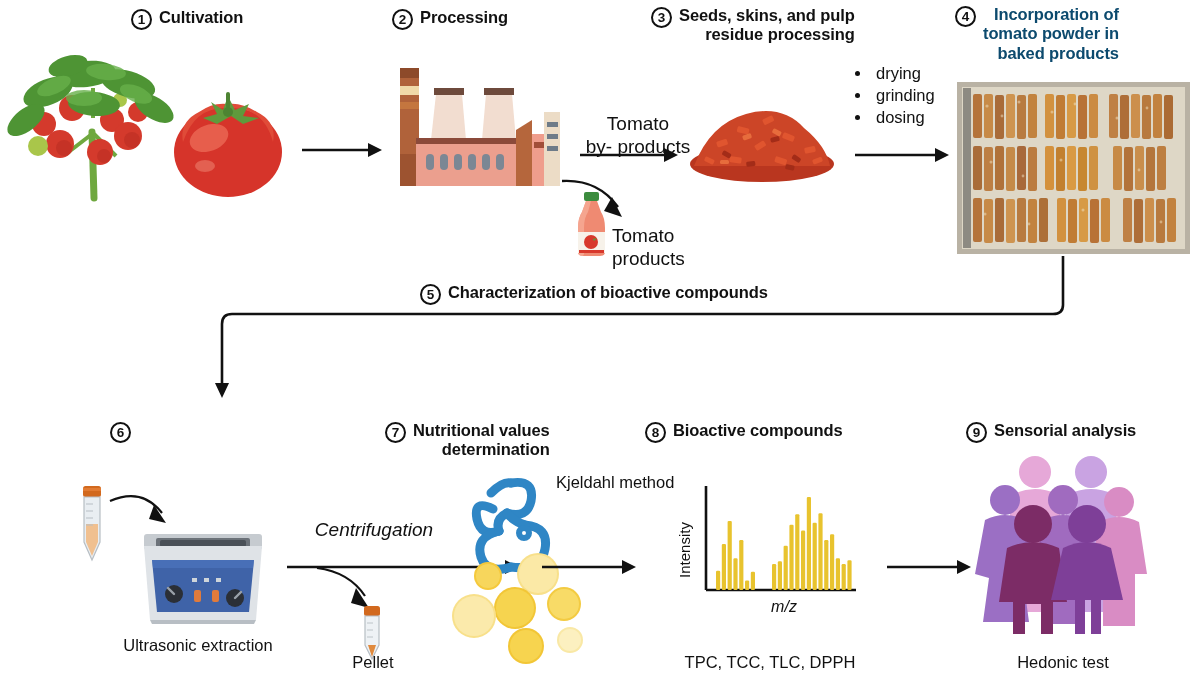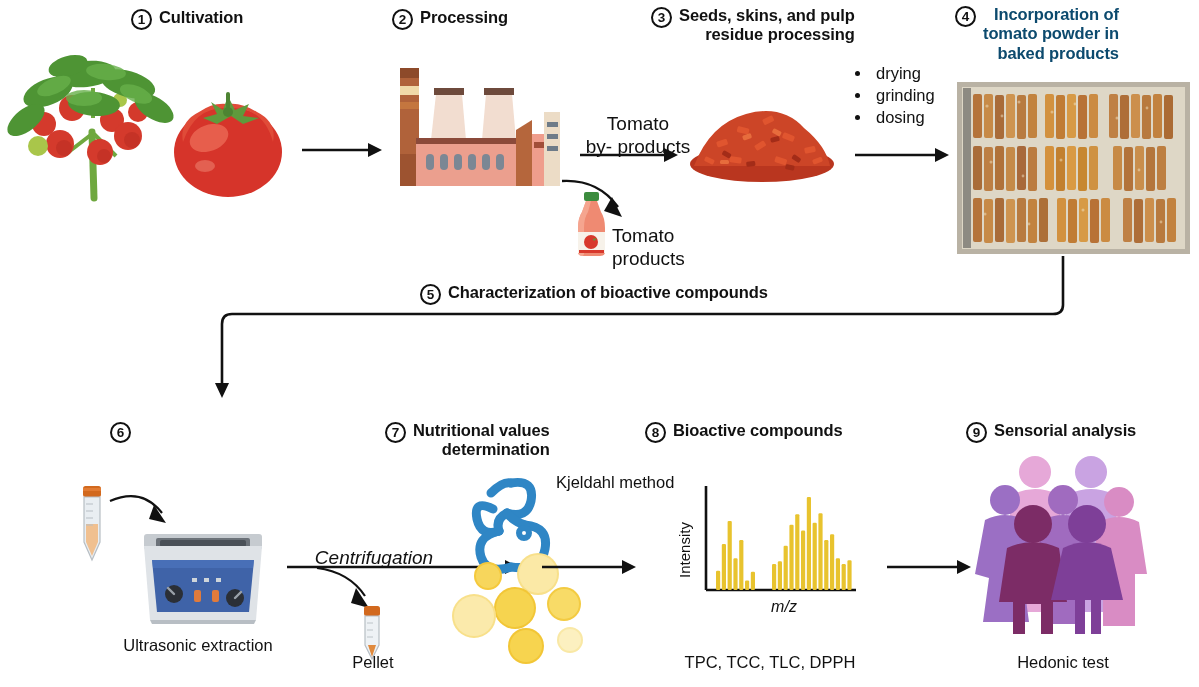--- a/index.html
+++ b/index.html
@@ -415,21 +415,21 @@
       <path d="M12 100 L118 100 L116 104 L14 104 Z" fill="#b8bec4"></path>
     </svg>
   </div>
 
   <div class="abs caption" style="left:58px; top:636px; width:280px;">Ultrasonic extraction</div>
 
   <svg class="abs" style="left:285px; top:555px;" width="240" height="24">
     <line x1="2" y1="12" x2="222" y2="12" stroke="#111" stroke-width="2.6"></line>
     <path d="M220 5 L234 12 L220 19 Z" fill="#111"></path>
   </svg>
-  <div class="abs label italic" style="left:299px; top:527px; width:150px;">Centrifugation</div>
+  <div class="abs label italic" style="left:299px; top:499px; width:150px;">Centrifugation</div>
 
   <svg class="abs" style="left:315px; top:566px;" width="72" height="48">
     <path d="M2 2 Q34 6 50 30" stroke="#111" stroke-width="2.2" fill="none"></path>
     <path d="M41 22 L54 42 L36 37 Z" fill="#111"></path>
   </svg>
   <div class="abs" style="left:356px; top:605px;">
     <svg width="32" height="58" viewBox="0 0 32 58">
       <rect x="8" y="1" width="16" height="10" rx="2.5" fill="#d2691e"></rect>
       <path d="M9 11 L23 11 L23 40 L16 54 L9 40 Z" fill="#eef2f5" stroke="#b7bec4" stroke-width="1.2"></path>
       <path d="M12 40 L20 40 L16 52 Z" fill="#e08a3e"></path>

